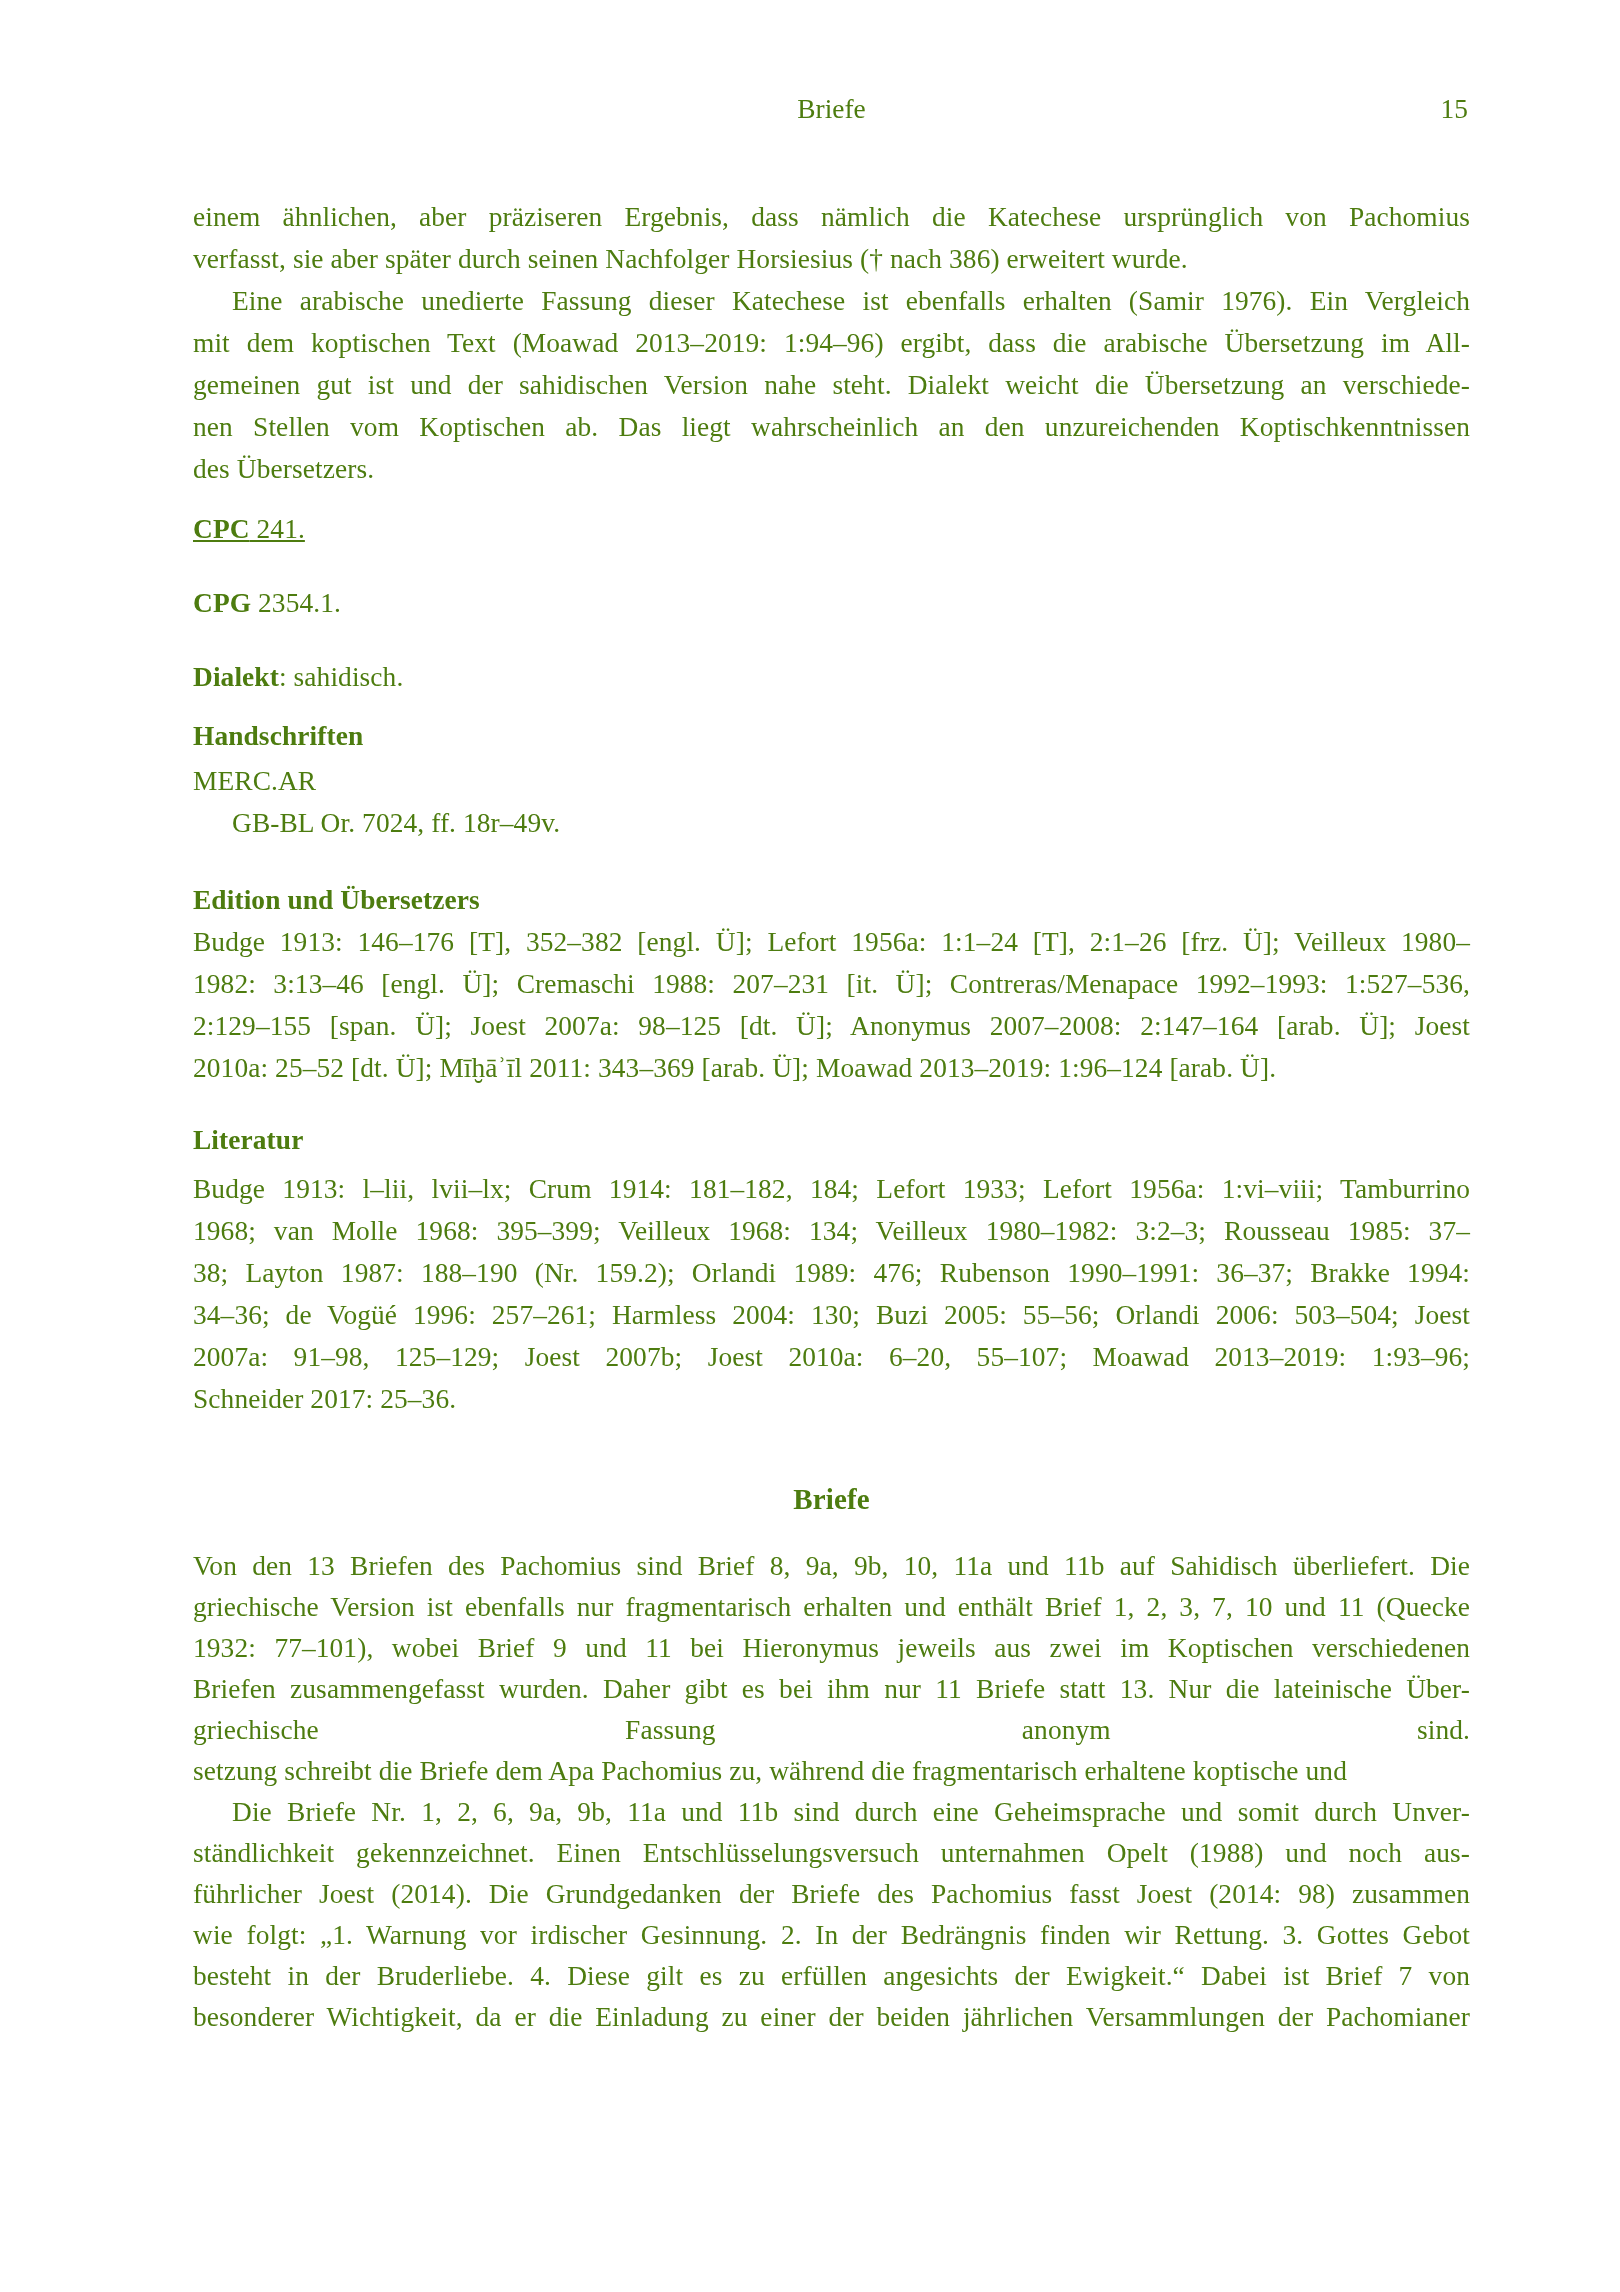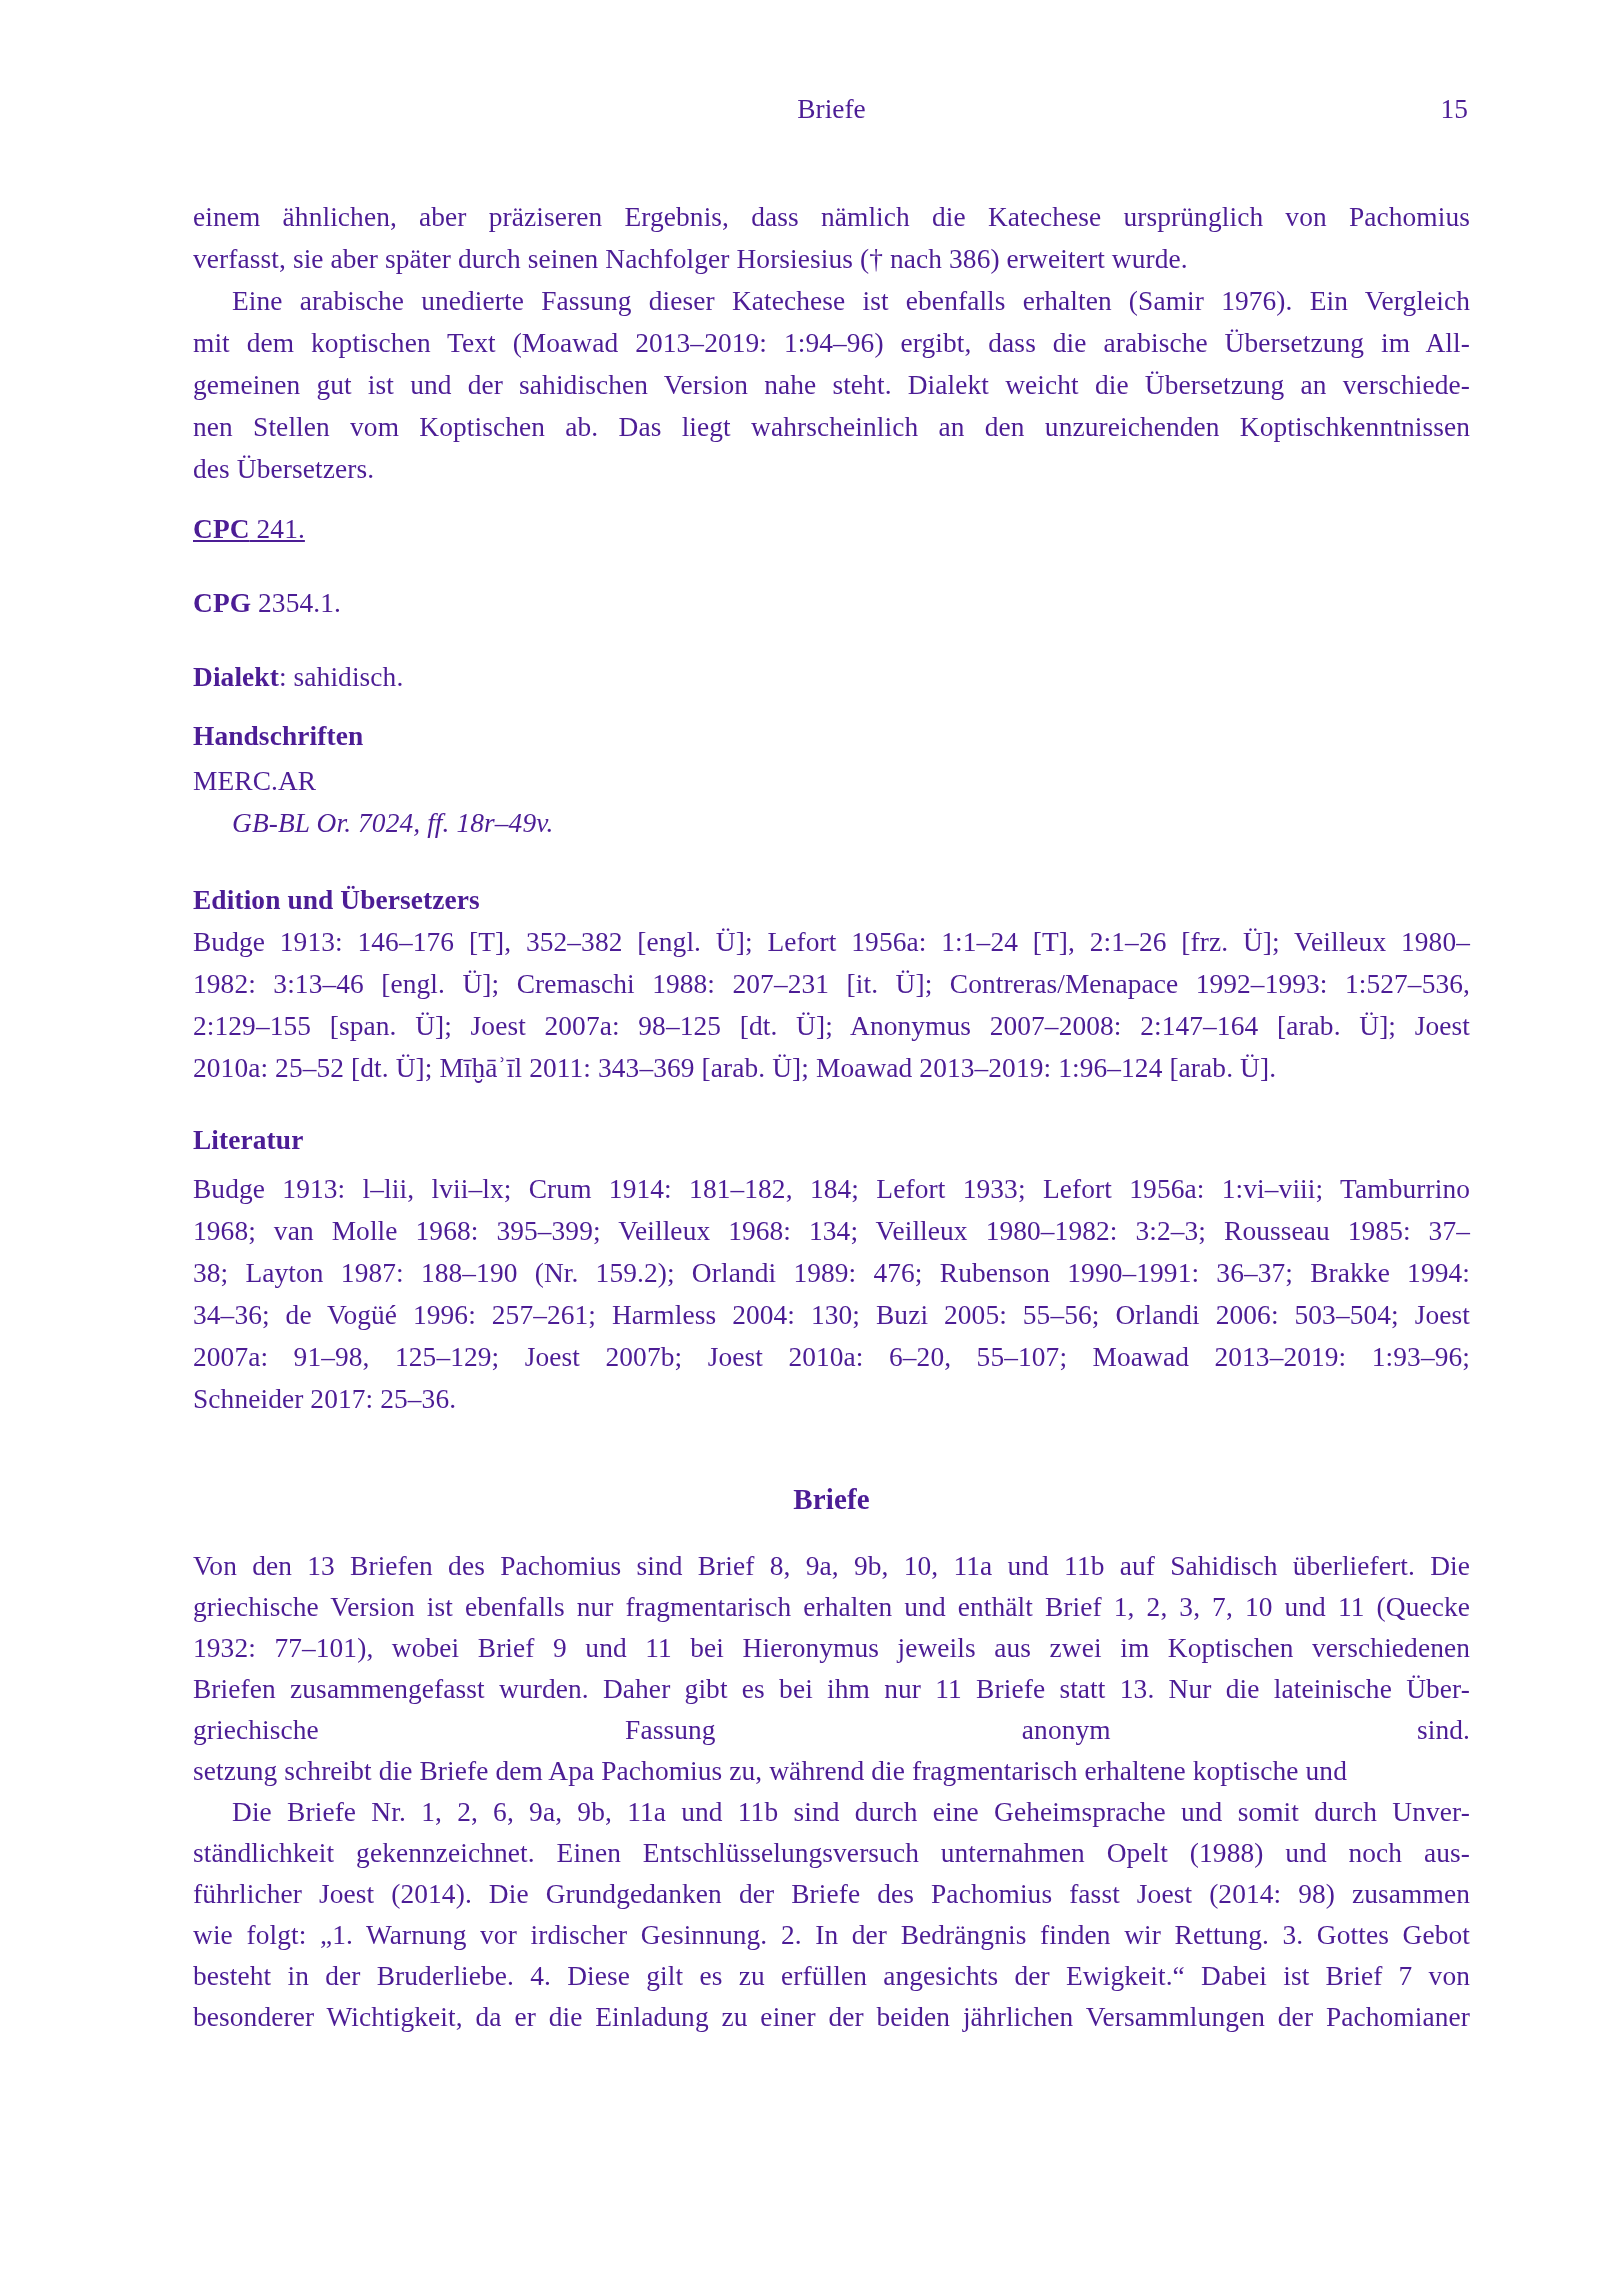--- a/index.html
+++ b/index.html
@@ -5,21 +5,21 @@
   html, body { margin: 0; padding: 0; }
   body {
     width: 1620px; height: 2293px;
     background: #f2f2f0;
     font-family: "Liberation Serif", "DejaVu Serif", serif;
   }
   .page {
     position: relative;
     width: 1620px; height: 2293px;
     background: #ffffff;
-    color: #4c1d95;
+    color: #4d7c0f;
     overflow: hidden;
   }
   
   .runhead {
     position: absolute;
     top: 88px; left: 193px; width: 1277px; height: 42px;
     font-size: 27.4px; line-height: 42px;
   }
   .rh-title {
     position: absolute; left: 0; right: 0;
@@ -42,21 +42,21 @@
   .para.indent .ln:first-child { text-indent: 39px; }
   .tight { line-height: 41px; }
   .tight .ln { min-height: 41px; }
 
   .entry-cpc    { margin-top: 18px; text-decoration: underline; }
   .entry-cpg    { margin-top: 32px; }
   .entry-dial   { margin-top: 32px; }
   .subhead      { font-weight: bold; }
   .hs-head      { margin-top: 17px; }
   .hs-siglum    { margin-top: 2.9px; }
-  .hs-ref       { padding-left: 39px; font-style: italic; }
+  .hs-ref       { padding-left: 39px; }
   .ed-head      { margin-top: 35px; }
   .lit-head     { margin-top: 30px; }
   .lit-para     { margin-top: 6.9px; }
   .center-head  {
     margin-top: 58px;
     text-align: center;
     font-weight: bold;
     font-size: 29px;
     line-height: 42px;
   }

